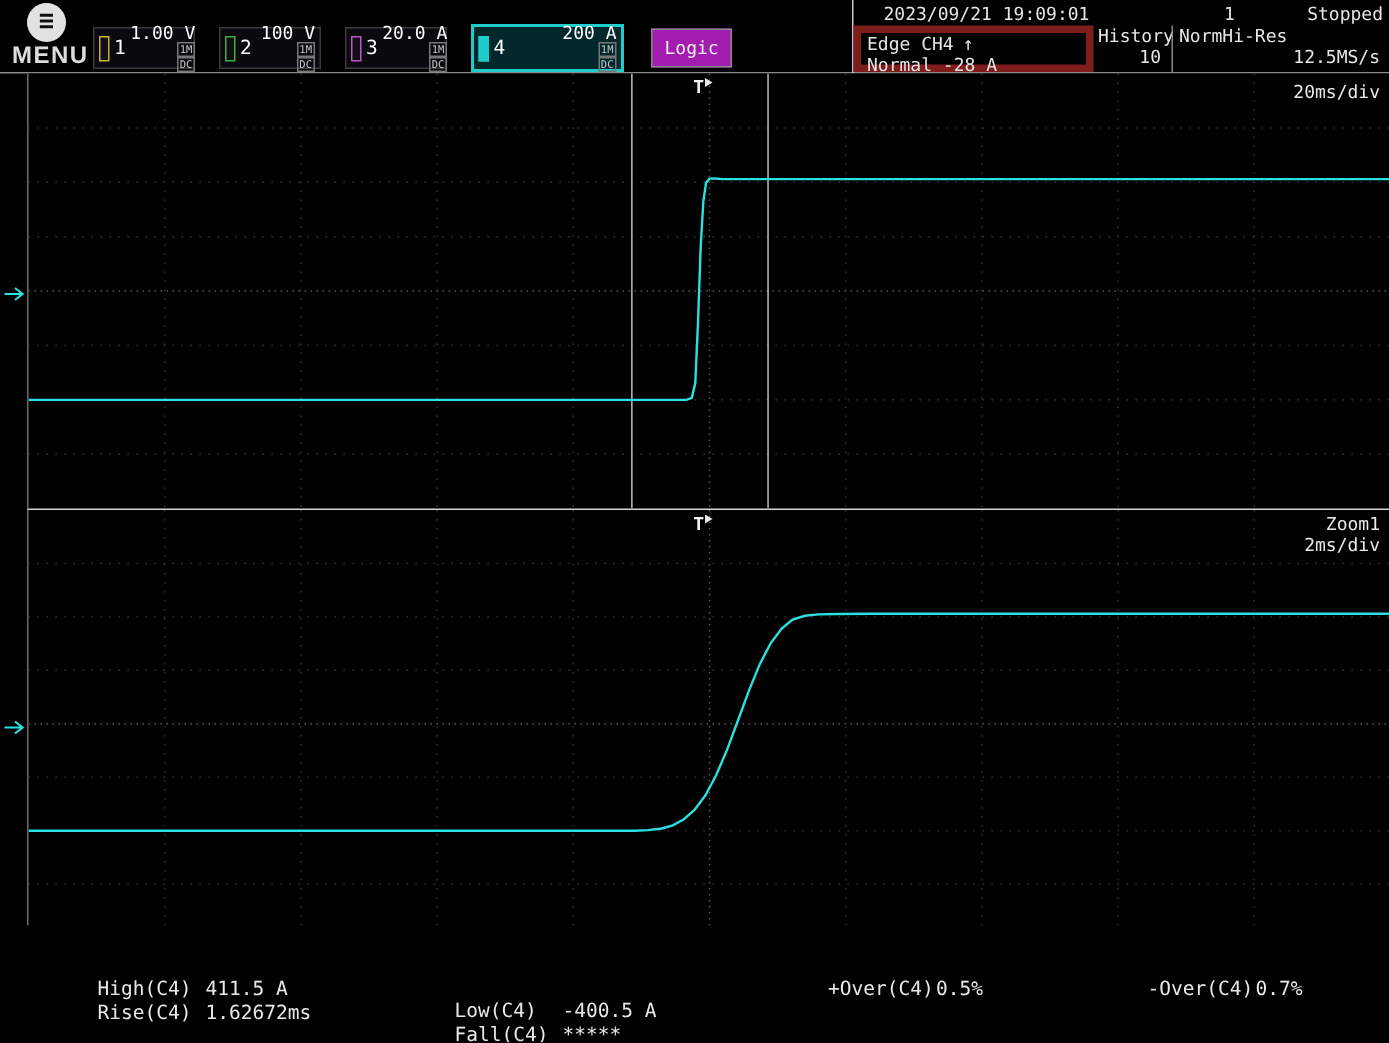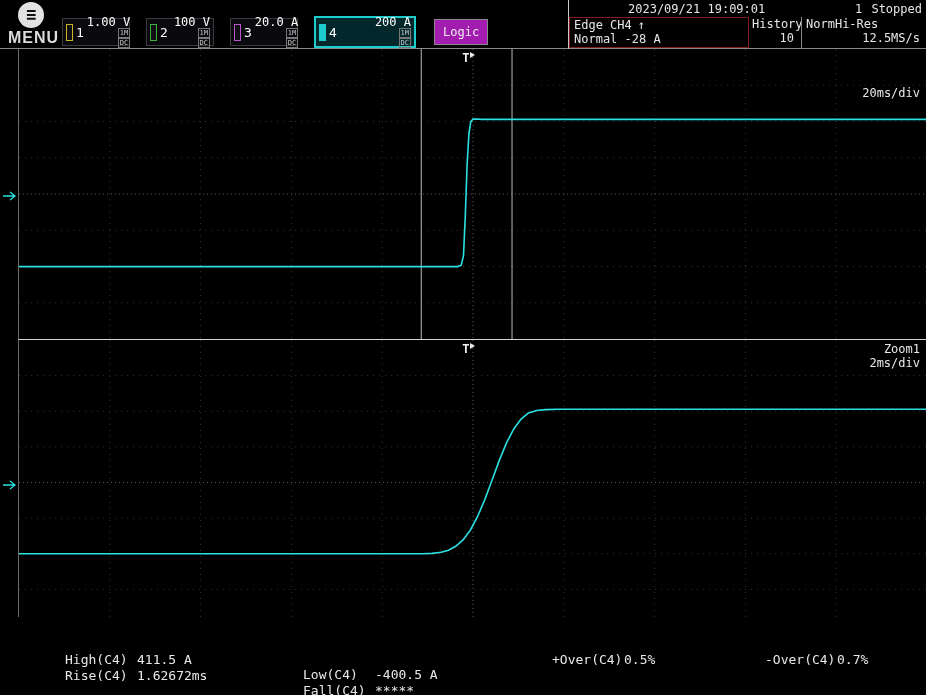--- a/index.html
+++ b/index.html
@@ -28,43 +28,43 @@
   .ch-num { font-size:13px; color:#fff; margin-right:3px; }
   .ch-right { flex:1; display:flex; flex-direction:column; align-items:flex-end; line-height:11px; }
   .ch-val { font-size:12px; color:#fff; white-space:nowrap; }
   .ch-badges { display:flex;flex-direction:column; }
   .badge { font-size:7px; line-height:8px; border:1px solid #777; color:#c8c8c8;
            padding:0 1px; margin-left:2px; }
   .logic { height:26px; margin-left:2px; padding:0 8px; display:flex; align-items:center;
            border:1px solid #8a8a8a; background:#a21caf; color:#eee; font-size:12px; cursor:pointer; }
 
   .status { position:absolute; left:568px; top:0; width:358px; height:49px;
-            border-left:1px solid #c8c8c8; font-size:12px;padding-left:39px; }
+            border-left:1px solid #c8c8c8; font-size:12px; }
   .s-row1 { position:relative; height:16px; }
   .s-datetime { position:absolute; left:20px; top:2px; }
   .s-count { position:absolute; left:247px; top:2px; }
   .s-state { position:absolute; right:4px; top:2px; }
   .s-row2 { position:absolute; left:0; top:17px; right:2px; bottom:1px; display:flex; }
-  .trig-box { width:180px; border:1px solid #7f1d1d; padding:0 4px; line-height:14px; }
+  .trig-box { width:160px; border:5px solid #7f1d1d; padding:0 4px; line-height:14px; }
   .tb-line { white-space:nowrap; }
   .edge { margin-left:6px; }
   .hist-box { width:52px; padding:0 3px; line-height:14px; }
   .hist-val { text-align:right; padding-right:4px; }
   .acq-box { flex:1; border-left:1px solid #8a8a8a; padding:0 4px; line-height:14px; }
   .acq-line1 { display:flex; justify-content:flex-start; }
   .acq-rate { text-align:right; }
 
   
   .plots { position:absolute; top:49px; left:0; width:926px; }
   .plot { position:relative; margin-left:18px; background:#000; border-left:1px solid #6c6c6c; }
   .plot.main { height:291px; border-bottom:1px solid #d4d4d4; }
   .plot.zoom { height:286px; border-bottom:1px solid #6c6c6c; }
   svg.wave { display:block; }
   .lbl { position:absolute; right:6px; color:#e8e8e8; font-size:12px; line-height:13px; }
-  .lbl.tdiv  { top:6px;margin-top:32px; }
+  .lbl.tdiv  { top:6px; }
   .lbl.z1    { top:3px; }
   .lbl.tdiv2 { top:17px; }
   .trig { position:absolute; top:2px; color:#f2f2f2; font-size:12px; font-weight:bold; cursor:ew-resize; }
   .trig .flag { position:absolute; left:8px; top:1px; width:0; height:0;
                 border-left:5px solid #e8e8e8; border-top:3px solid transparent; border-bottom:3px solid transparent; }
   .gmark { position:absolute; left:-17px; top:calc(50% - 7px); cursor:ns-resize; }
 
   
   .footer { position:absolute; left:0; bottom:0; width:926px; height:78px; background:#000;
             font-size:13px; }

